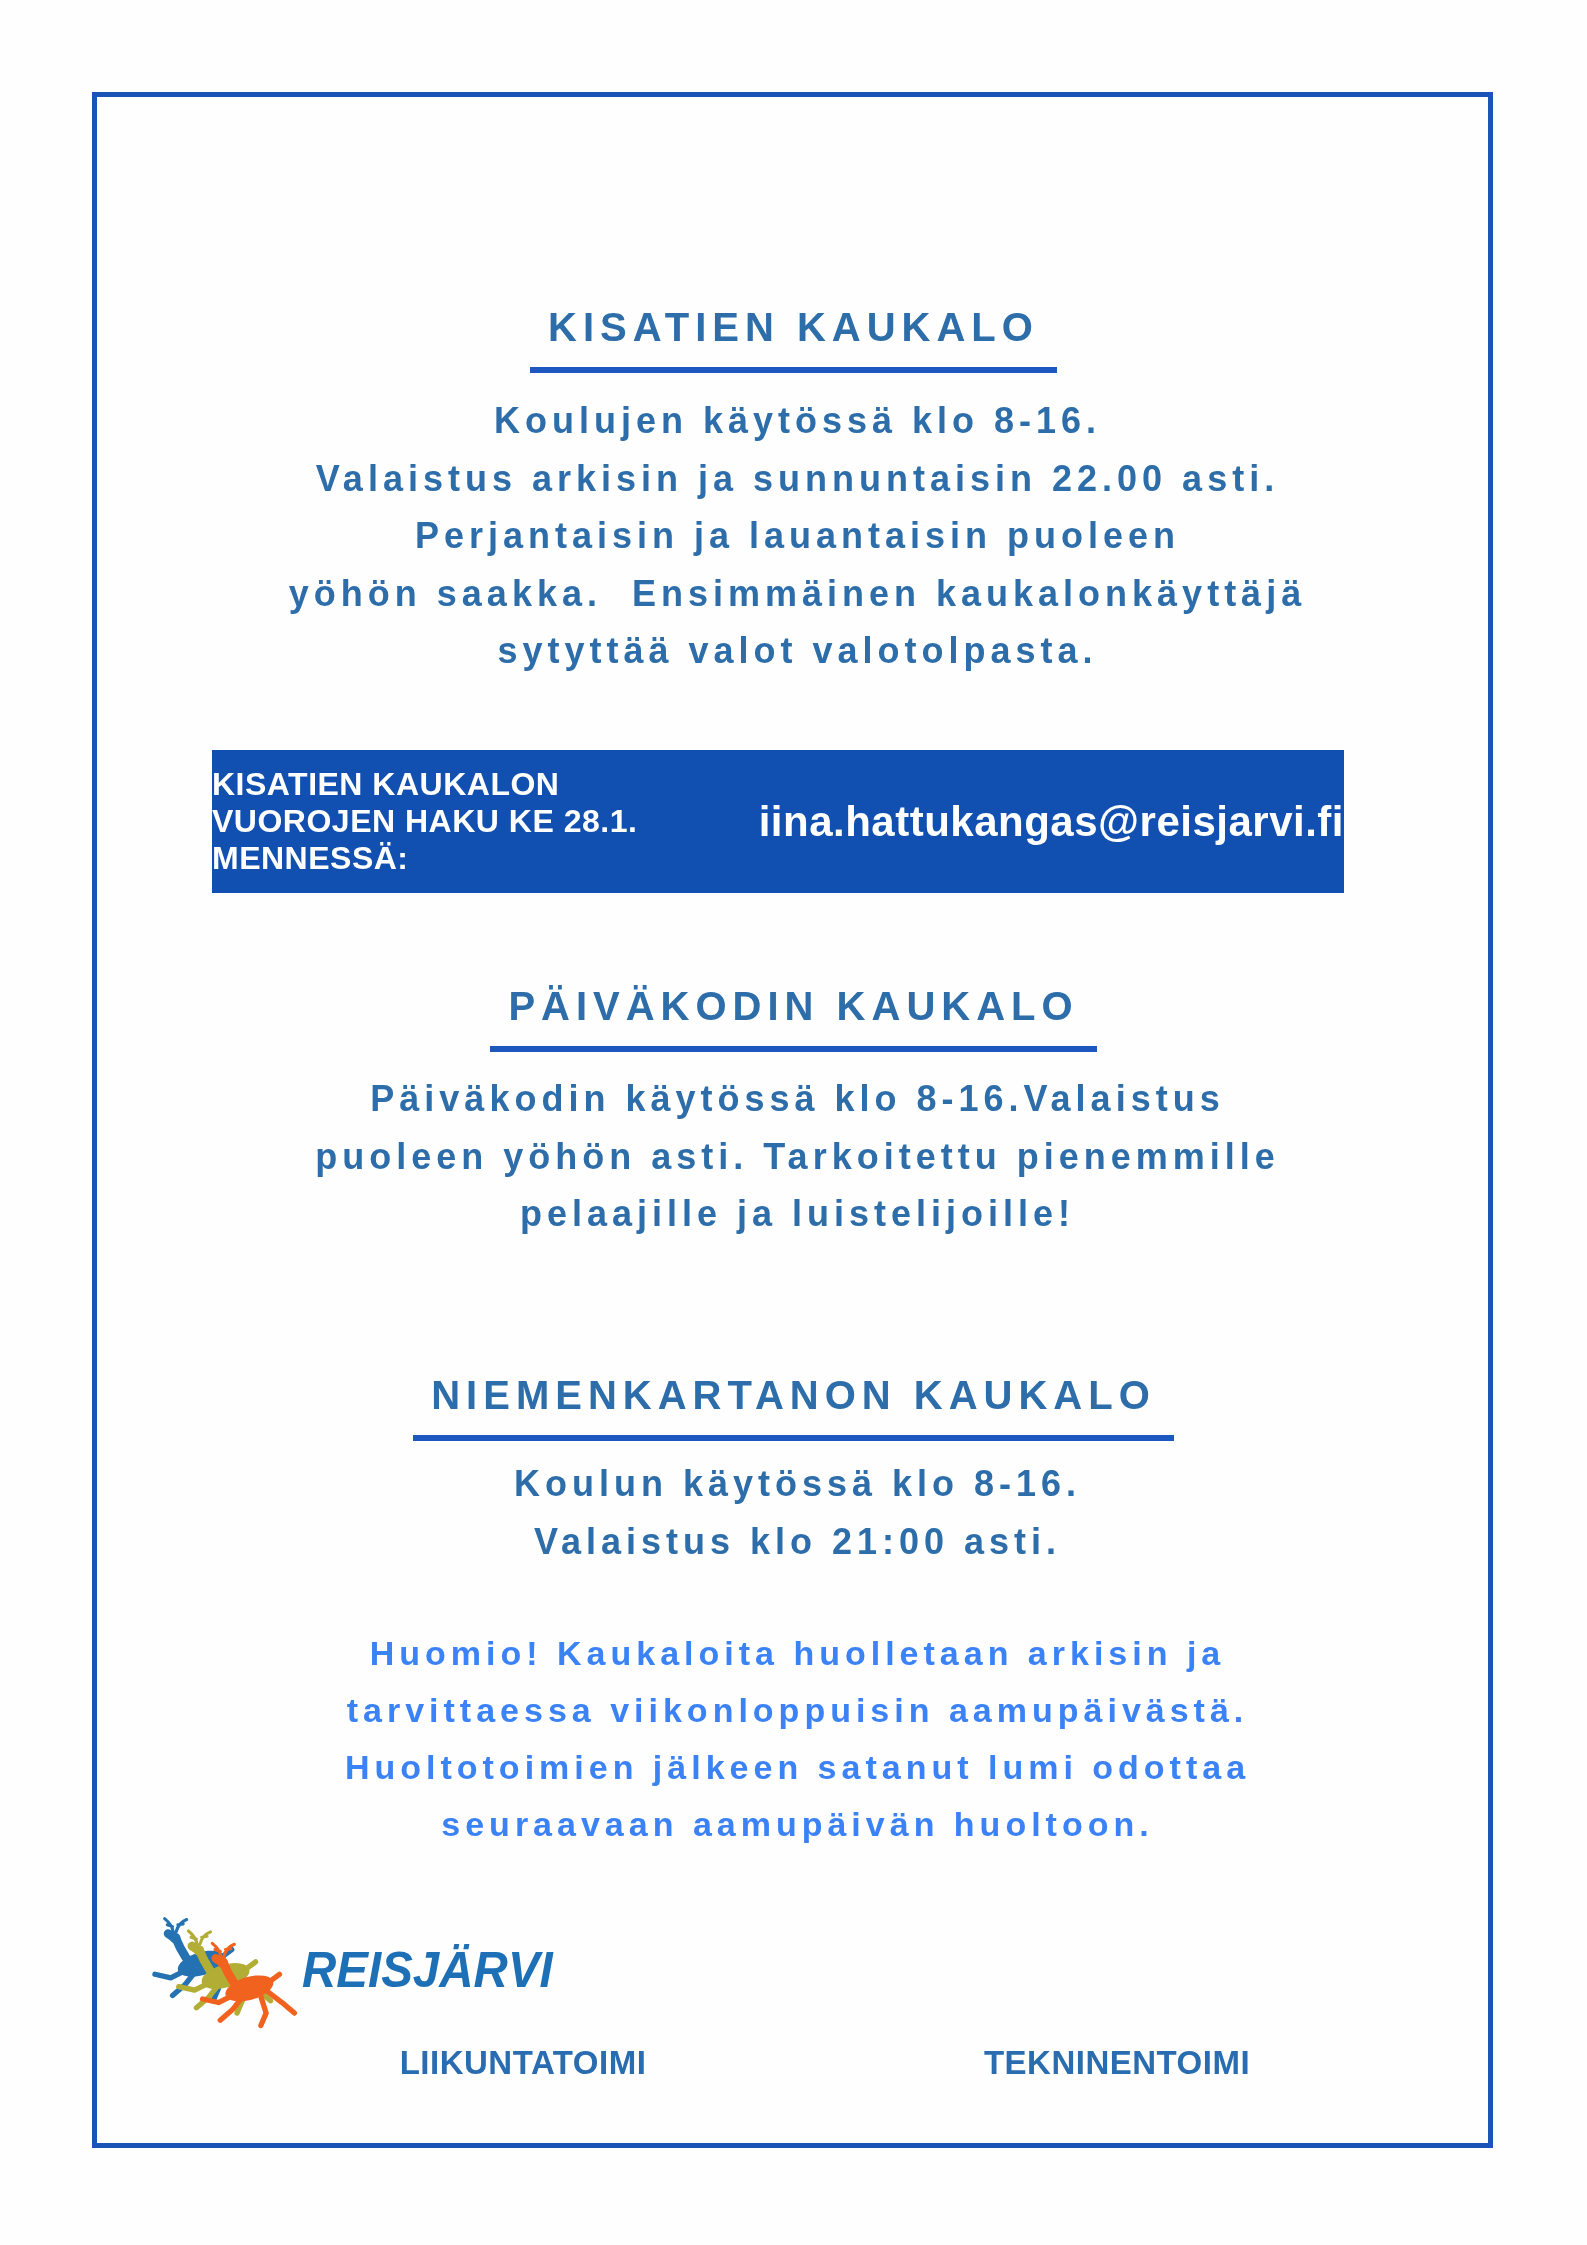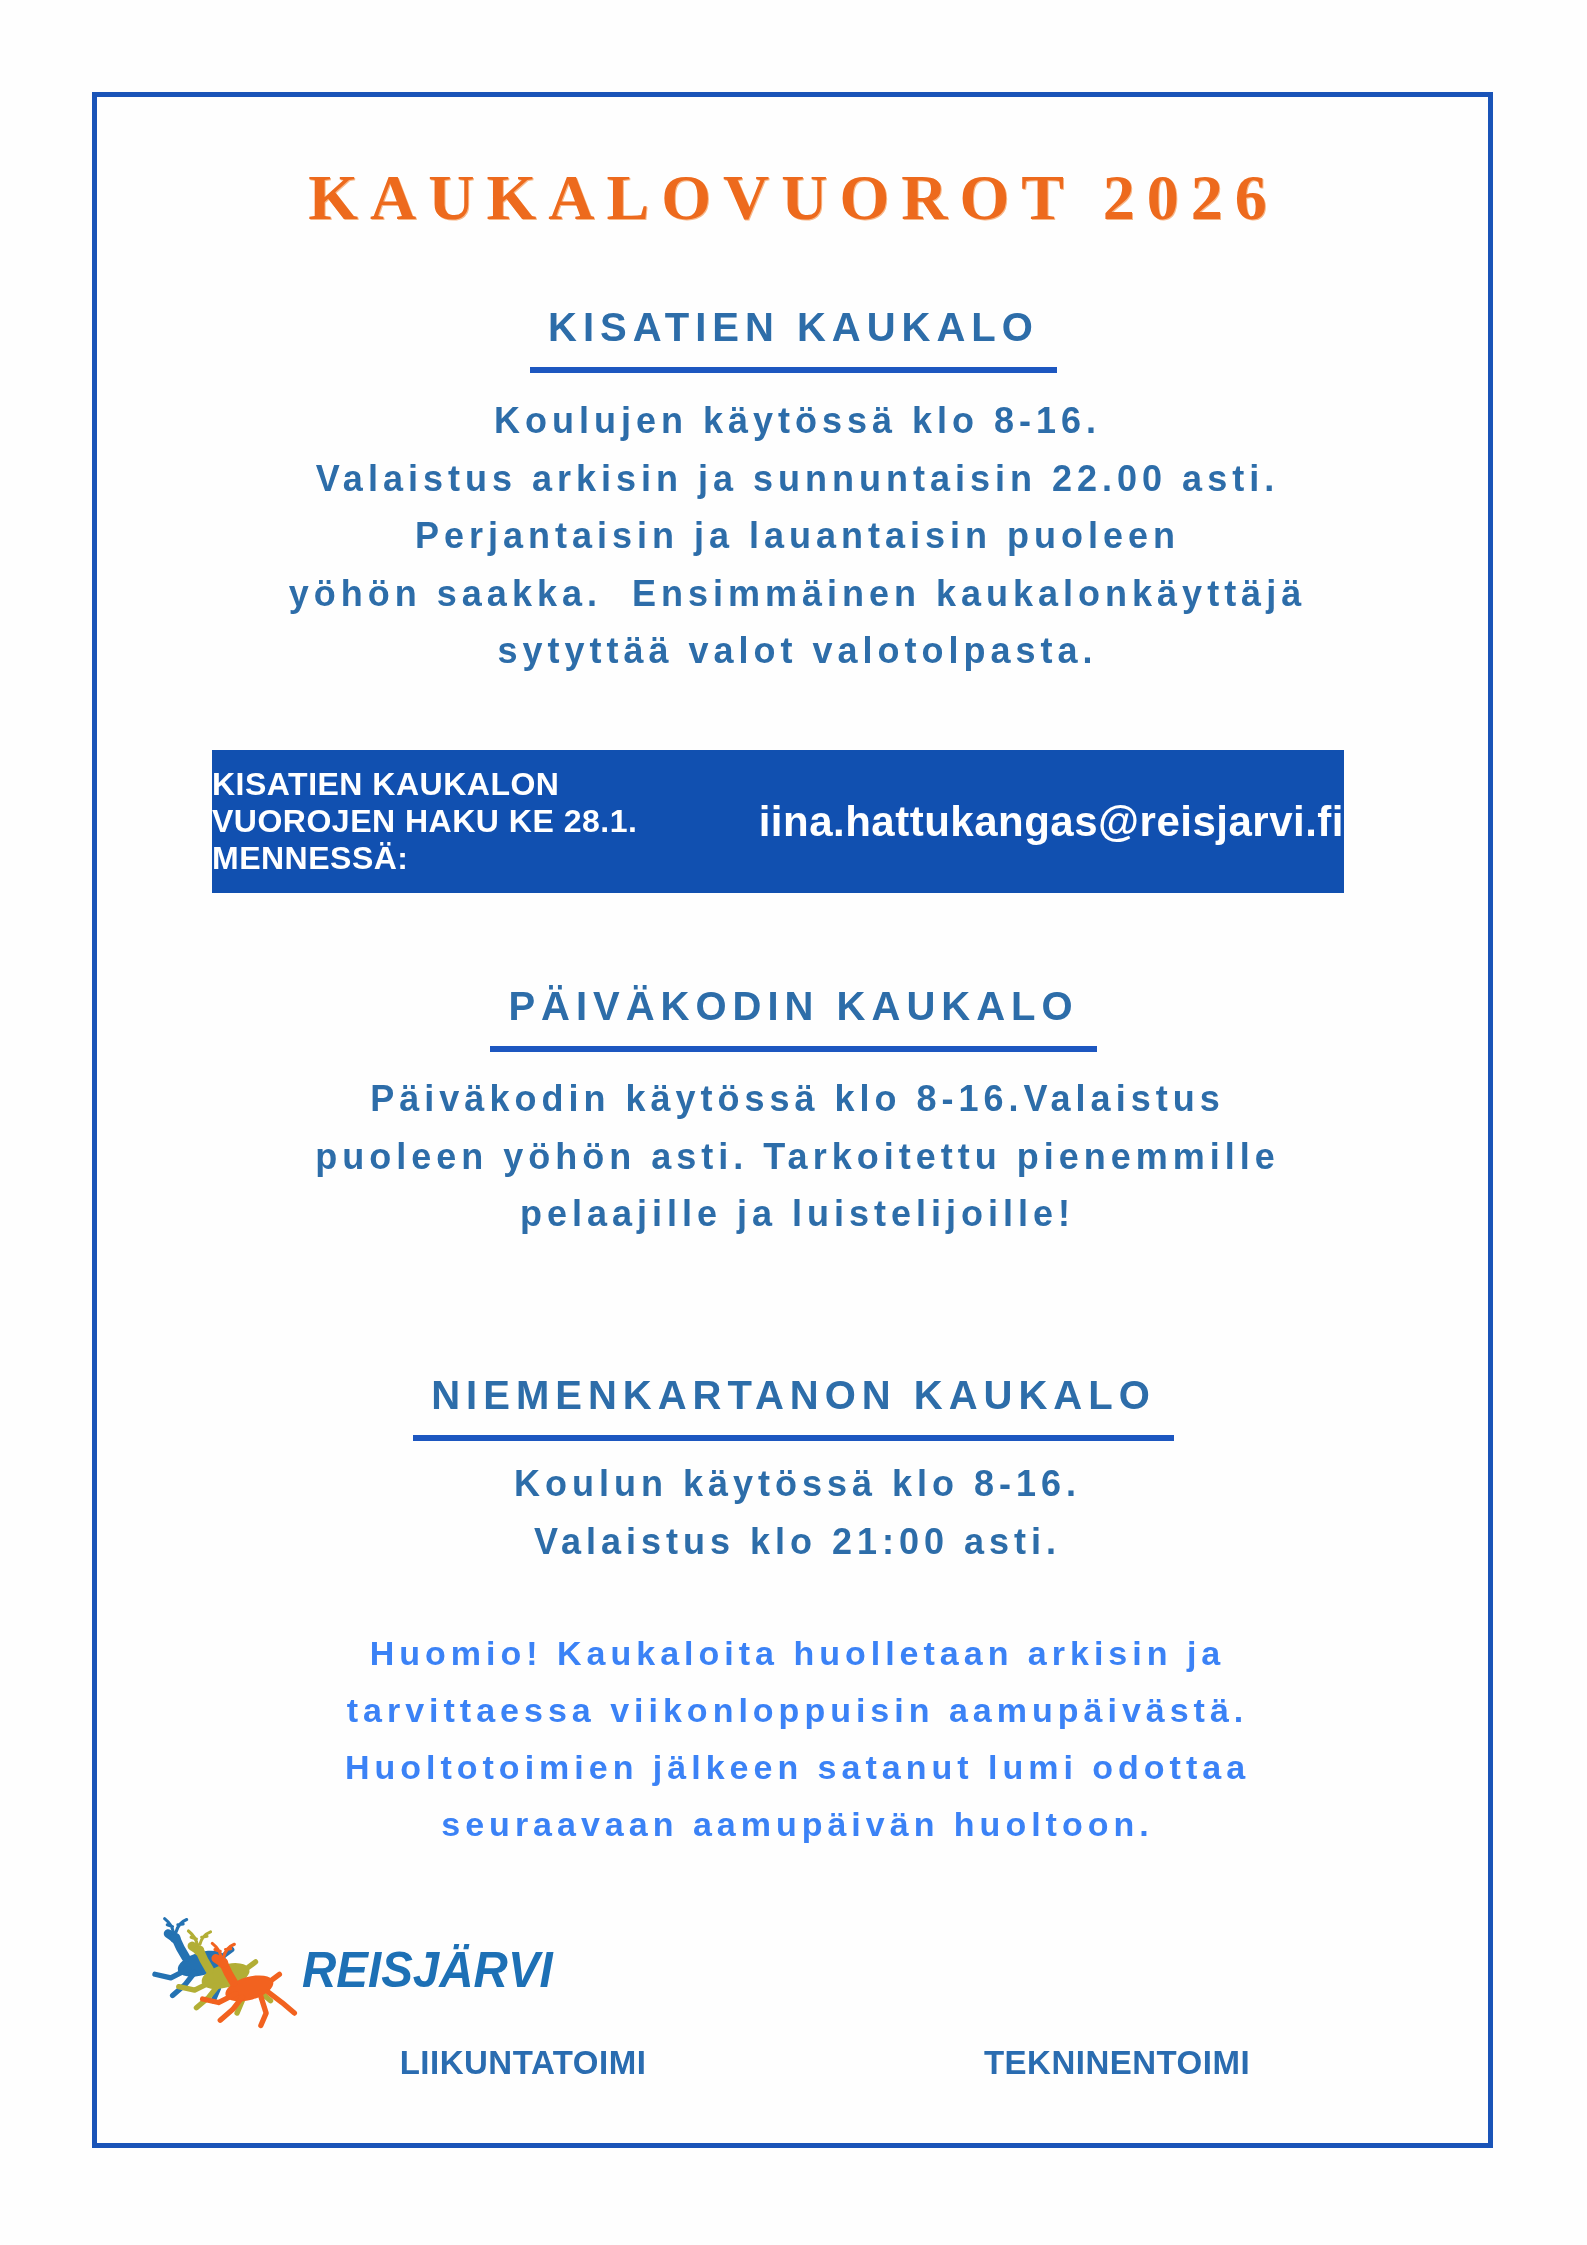--- a/index.html
+++ b/index.html
@@ -110,21 +110,20 @@
   .label-left  { left: 523px; }
   .label-right { left: 1117px; }
 </style>
 </head>
 <body>
 
 <div class="page">
 
   <div class="frame"></div>
 
-  <h1 class="title">KAUKALOVUOROT 2026</h1>
 
   <div class="heading-row" style="top:296px;">
     <h2 class="heading">KISATIEN KAUKALO</h2>
   </div>
   <div class="para" style="top:392px;">Koulujen käytössä klo 8-16.
 Valaistus arkisin ja sunnuntaisin 22.00 asti.
 Perjantaisin ja lauantaisin puoleen
 yöhön saakka.&nbsp; Ensimmäinen kaukalonkäyttäjä
 sytyttää valot valotolpasta.</div>
 

